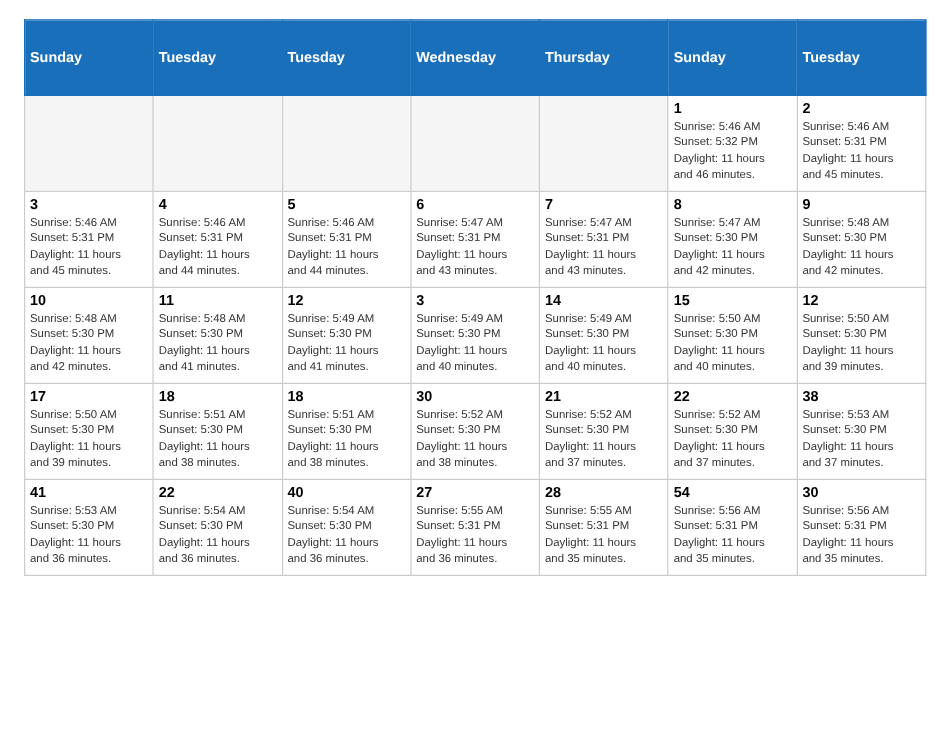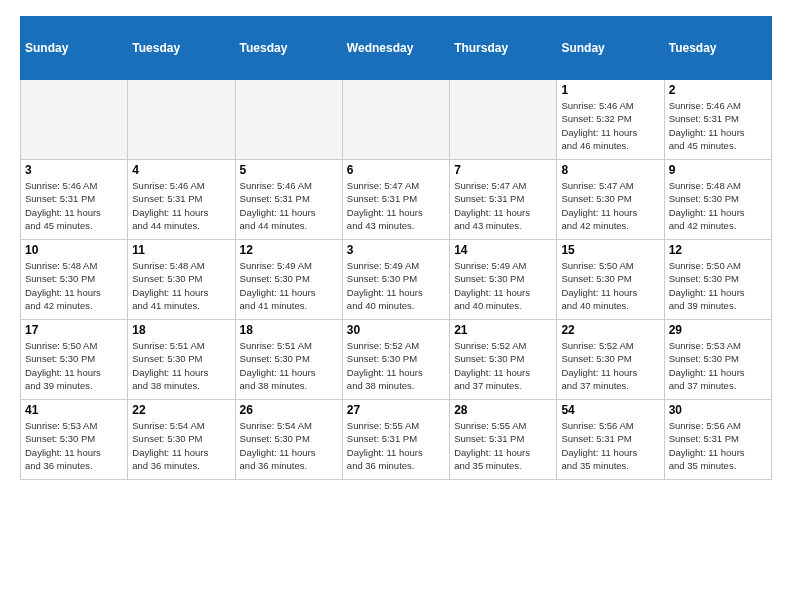--- a/index.html
+++ b/index.html
@@ -250,21 +250,21 @@
 and 37 minutes.</div>
           </td>
           <td>
             <span class="day-number">22</span>
             <div class="day-info" style="white-space: pre-line;">Sunrise: 5:52 AM
 Sunset: 5:30 PM
 Daylight: 11 hours
 and 37 minutes.</div>
           </td>
           <td>
-            <span class="day-number">29</span>
+            <span class="day-number">38</span>
             <div class="day-info" style="white-space: pre-line;">Sunrise: 5:53 AM
 Sunset: 5:30 PM
 Daylight: 11 hours
 and 37 minutes.</div>
           </td>
         </tr>
         <tr>
           <td>
             <span class="day-number">41</span>
             <div class="day-info" style="white-space: pre-line;">Sunrise: 5:53 AM
@@ -273,21 +273,21 @@
 and 36 minutes.</div>
           </td>
           <td>
             <span class="day-number">22</span>
             <div class="day-info" style="white-space: pre-line;">Sunrise: 5:54 AM
 Sunset: 5:30 PM
 Daylight: 11 hours
 and 36 minutes.</div>
           </td>
           <td>
-            <span class="day-number">26</span>
+            <span class="day-number">40</span>
             <div class="day-info" style="white-space: pre-line;">Sunrise: 5:54 AM
 Sunset: 5:30 PM
 Daylight: 11 hours
 and 36 minutes.</div>
           </td>
           <td>
             <span class="day-number">27</span>
             <div class="day-info" style="white-space: pre-line;">Sunrise: 5:55 AM
 Sunset: 5:31 PM
 Daylight: 11 hours

